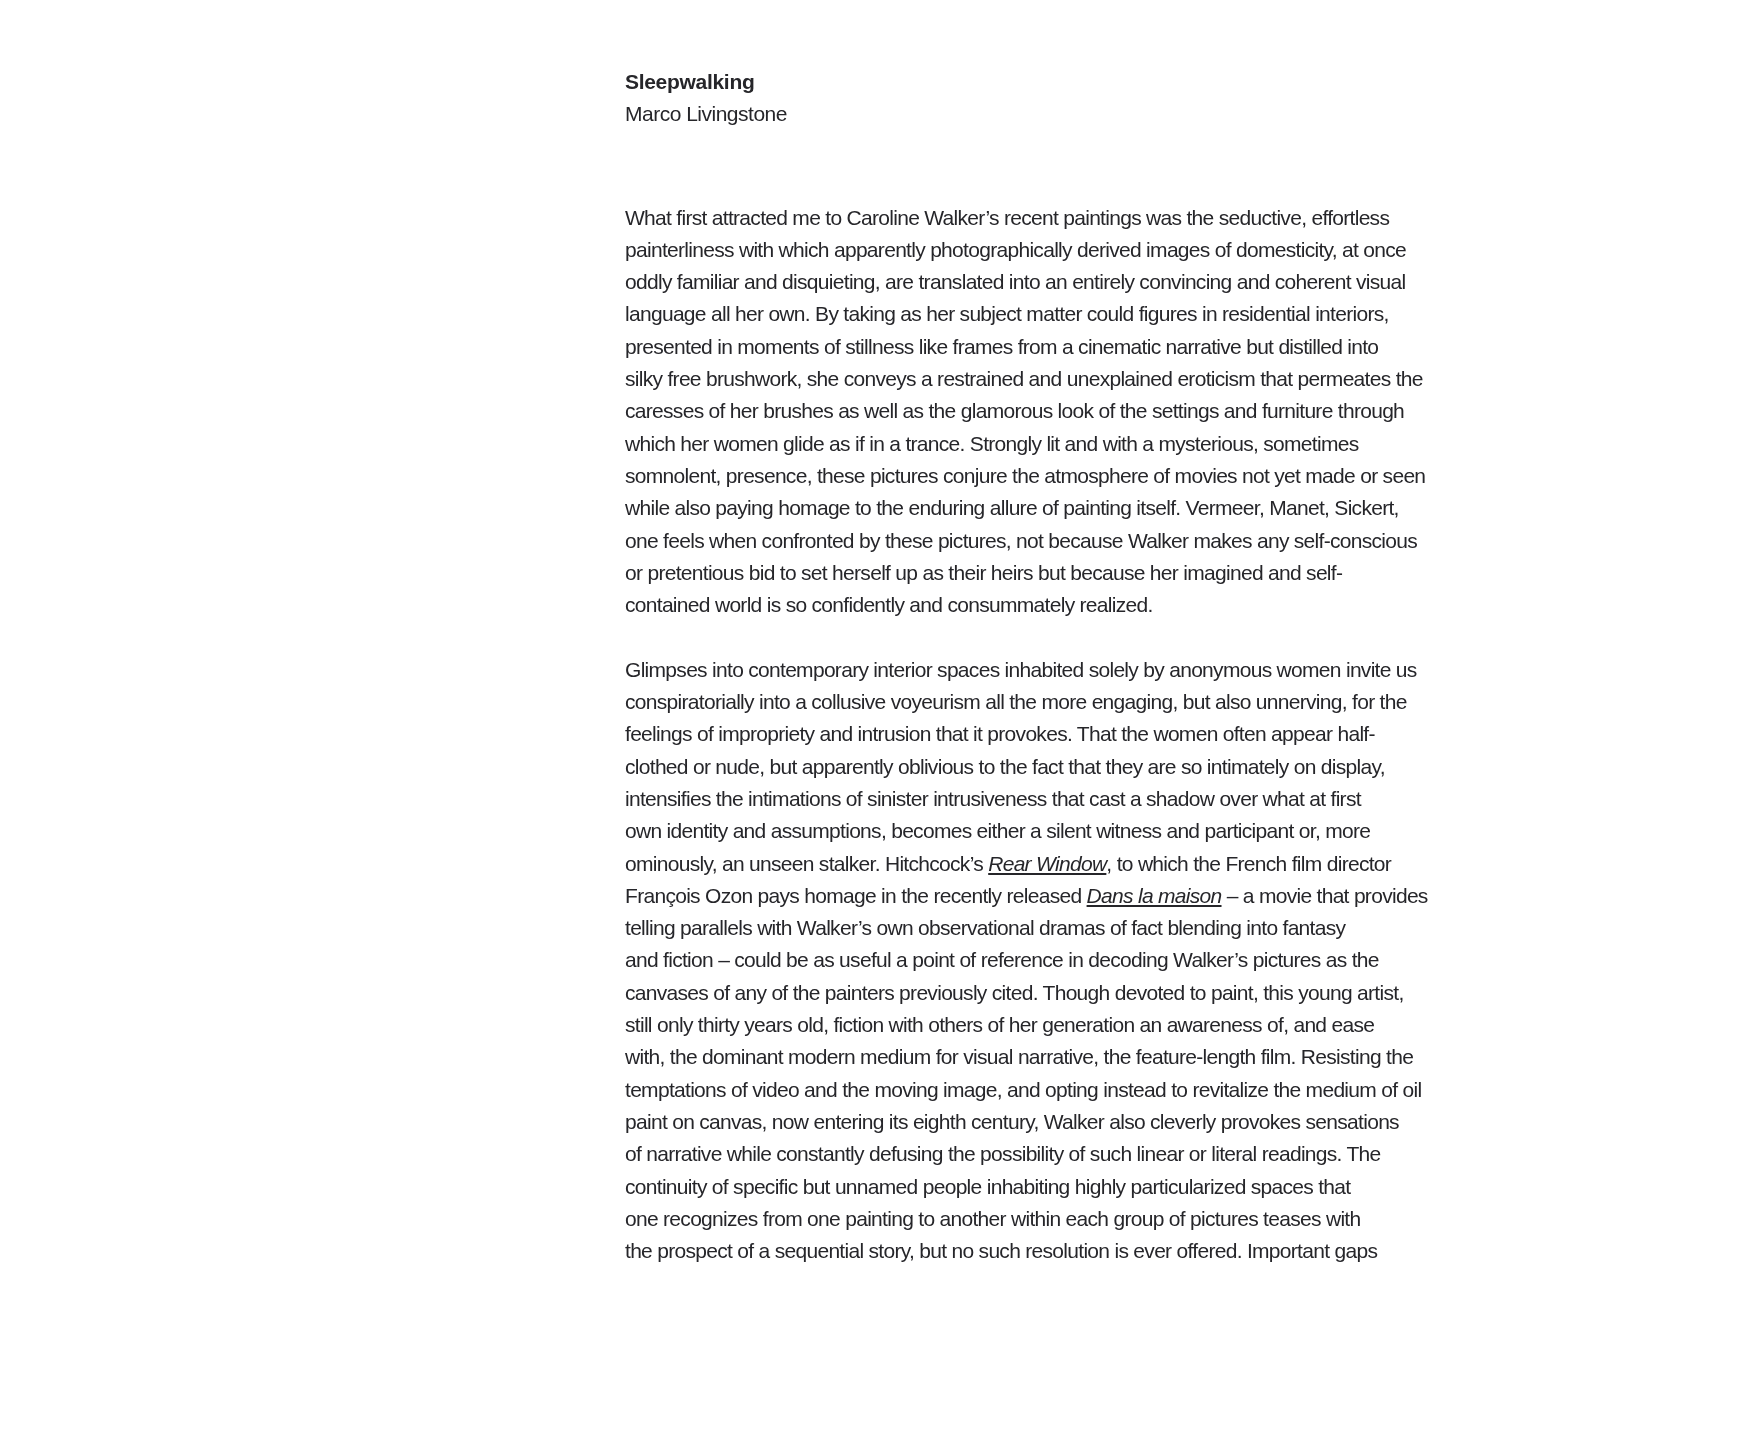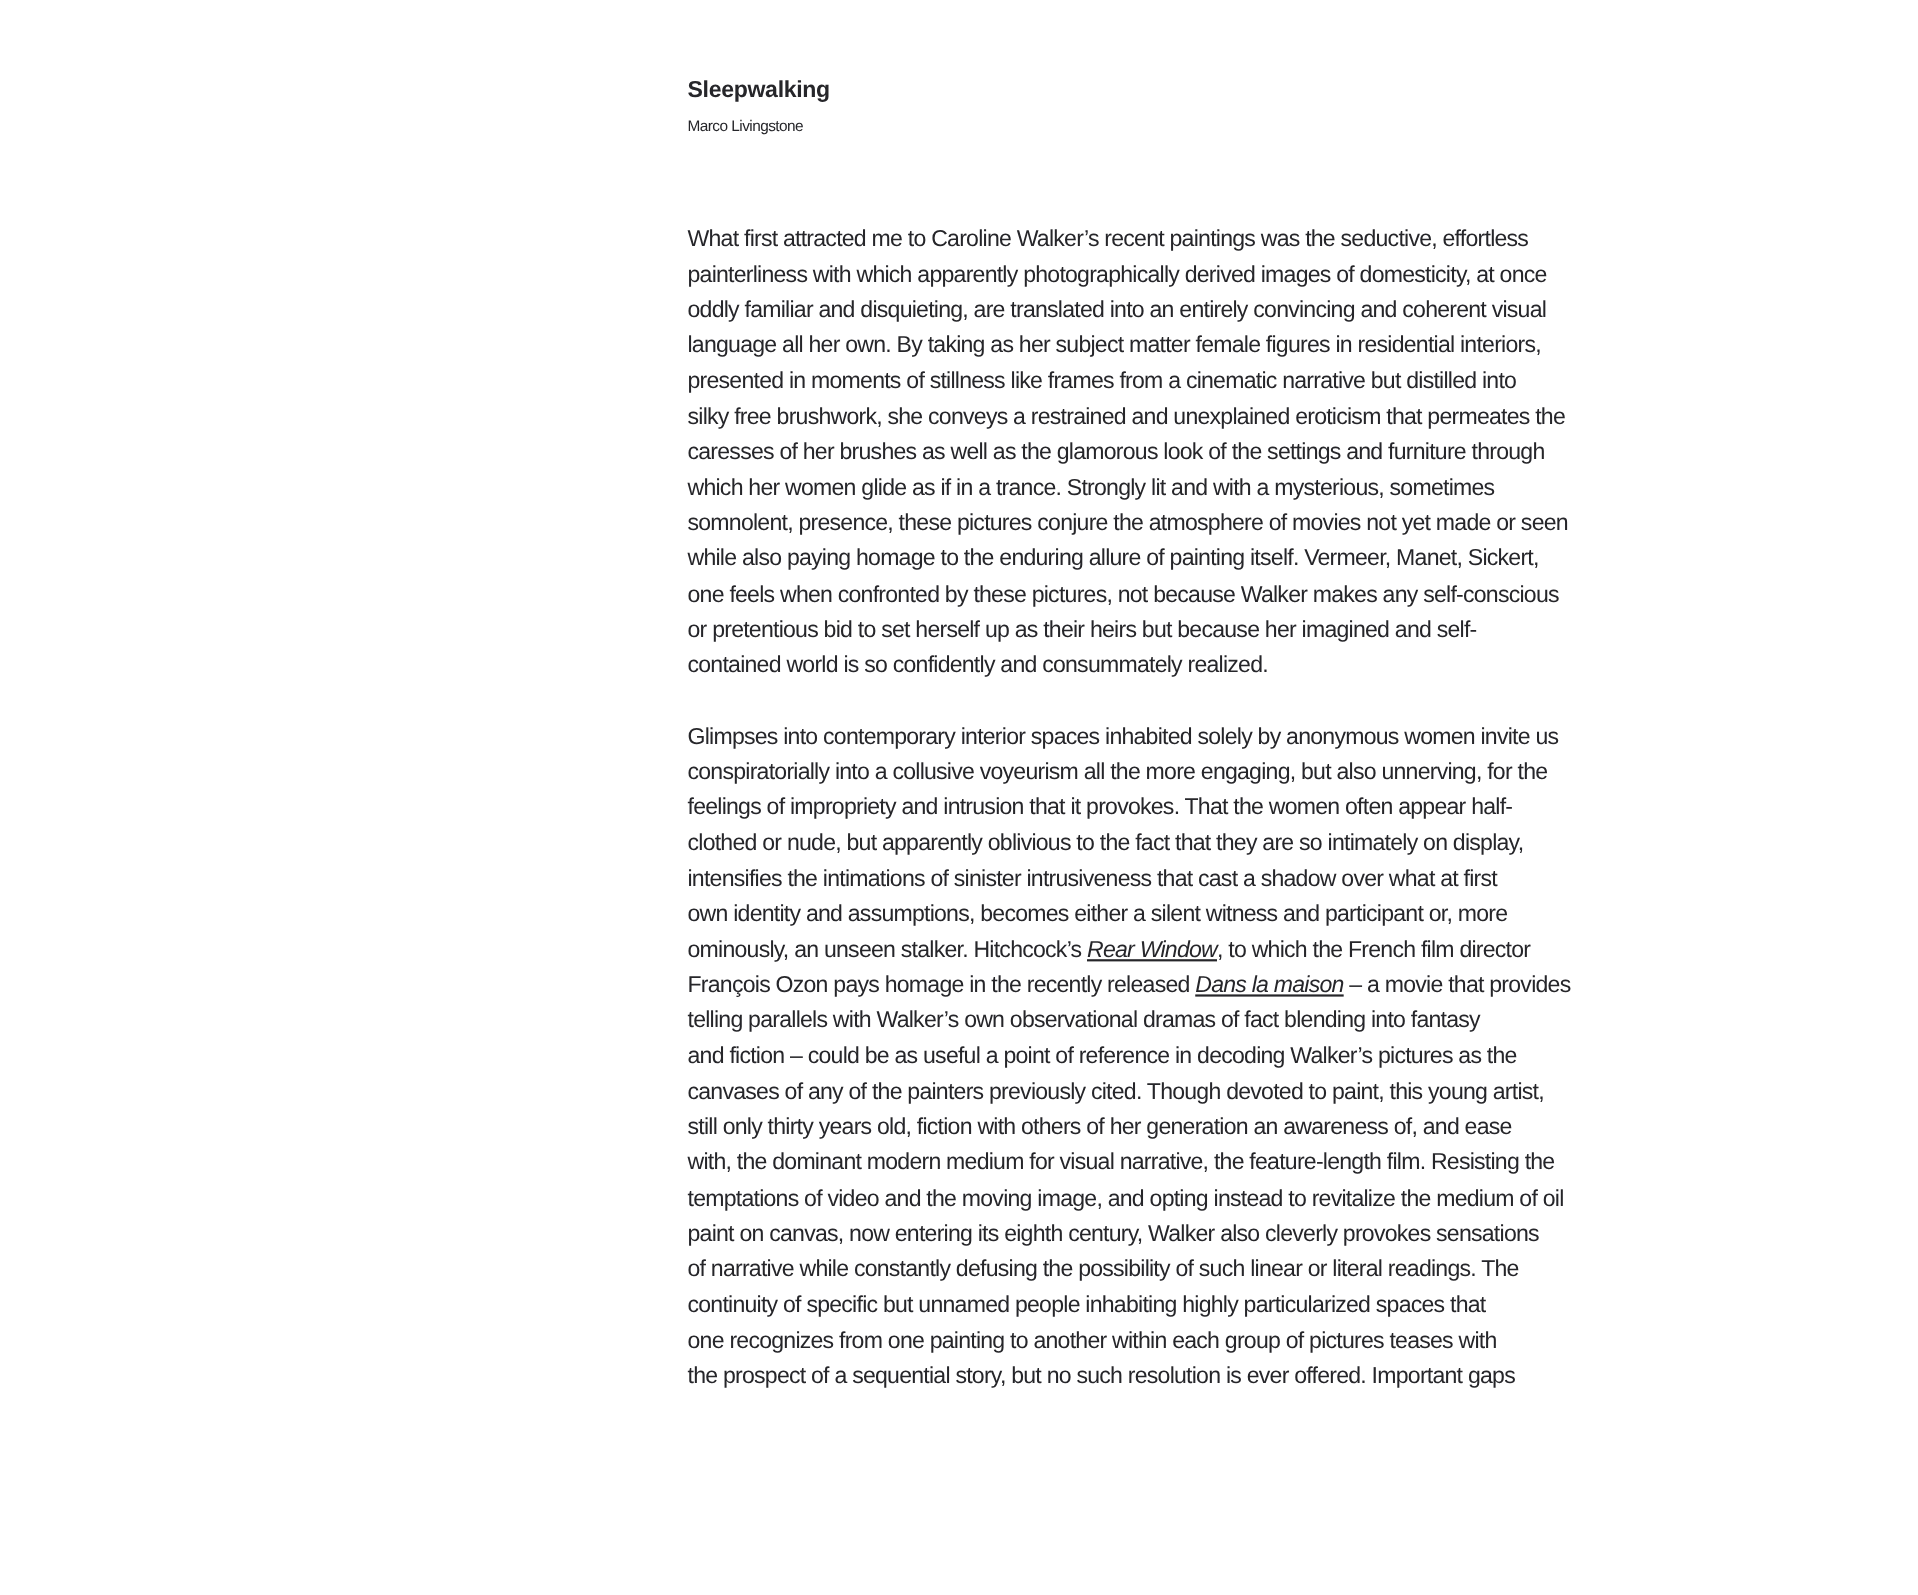--- a/index.html
+++ b/index.html
@@ -18,21 +18,21 @@
     top: 66px;
     width: 945px;
   }
   .title {
     font-size: 21px;
     font-weight: bold;
     line-height: 32.3px;
     letter-spacing: -0.3px;
   }
   .author {
-    font-size: 14px;
+    font-size: 21px;
     line-height: 32.3px;
     letter-spacing: -0.5px;
   }
   .para {
     font-size: 21px;
     line-height: 32.3px;
     letter-spacing: -0.7px;
   }
   .para-first { margin-top: 71px; }
   .para-next  { margin-top: 32.3px; }
@@ -51,21 +51,21 @@
 <body>
 
 <div class="page">
   <div class="text-block">
     <div class="title">Sleepwalking</div>
     <div class="author">Marco Livingstone</div>
     <div class="para para-first">
         <div class="line"><span>What first attracted me to Caroline Walker’s recent paintings was the seductive, effortless</span></div>
         <div class="line"><span>painterliness with which apparently photographically derived images of domesticity, at once</span></div>
         <div class="line"><span>oddly familiar and disquieting, are translated into an entirely convincing and coherent visual</span></div>
-        <div class="line"><span>language all her own. By taking as her subject matter female figures in residential interiors,</span></div>
+        <div class="line"><span>language all her own. By taking as her subject matter could figures in residential interiors,</span></div>
         <div class="line"><span>presented in moments of stillness like frames from a cinematic narrative but distilled into</span></div>
         <div class="line"><span>silky free brushwork, she conveys a restrained and unexplained eroticism that permeates the</span></div>
         <div class="line"><span>caresses of her brushes as well as the glamorous look of the settings and furniture through</span></div>
         <div class="line"><span>which her women glide as if in a trance. Strongly lit and with a mysterious, sometimes</span></div>
         <div class="line"><span>somnolent, presence, these pictures conjure the atmosphere of movies not yet made or seen</span></div>
         <div class="line"><span>while also paying homage to the enduring allure of painting itself. Vermeer, Manet, Sickert,</span></div>
         <div class="line"><span>one feels when confronted by these pictures, not because Walker makes any self-conscious</span></div>
         <div class="line"><span>or pretentious bid to set herself up as their heirs but because her imagined and self-</span></div>
         <div class="line"><span>contained world is so confidently and consummately realized.</span></div>
       </div>

